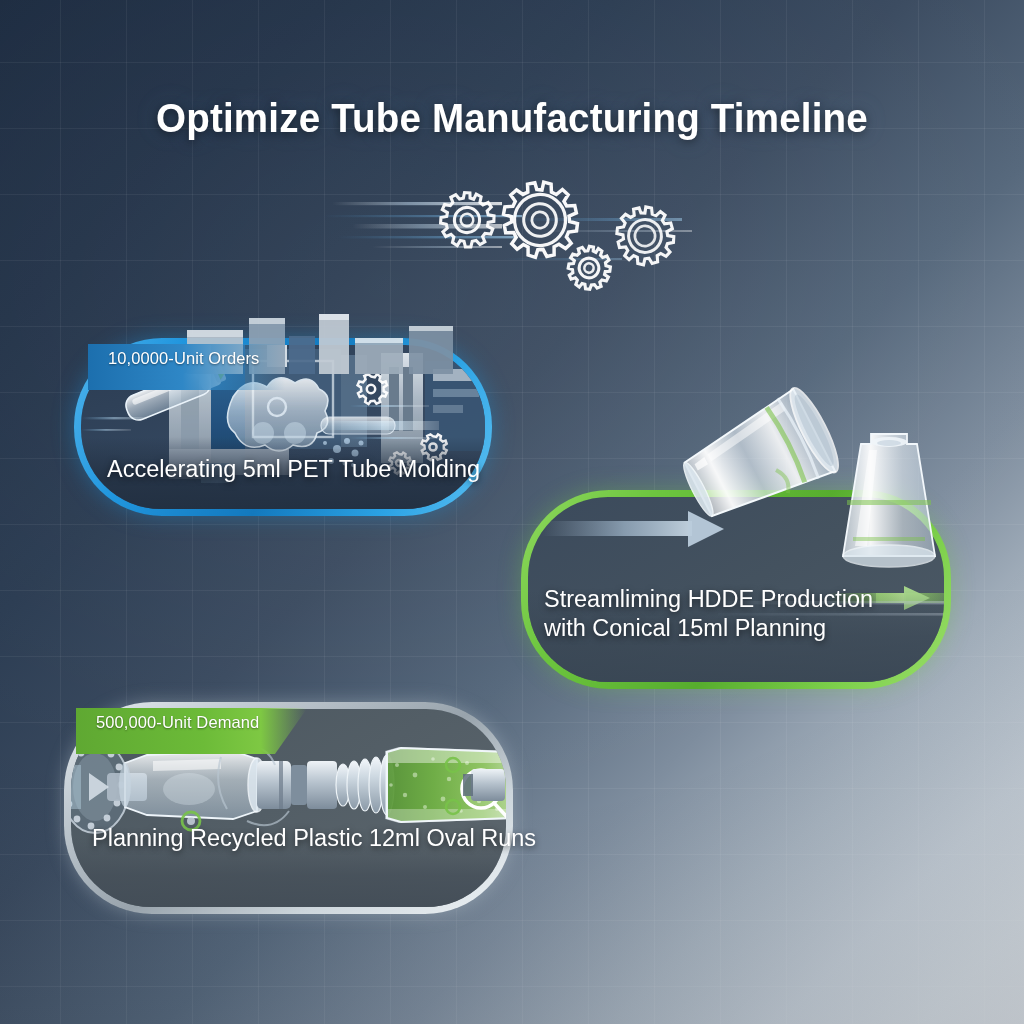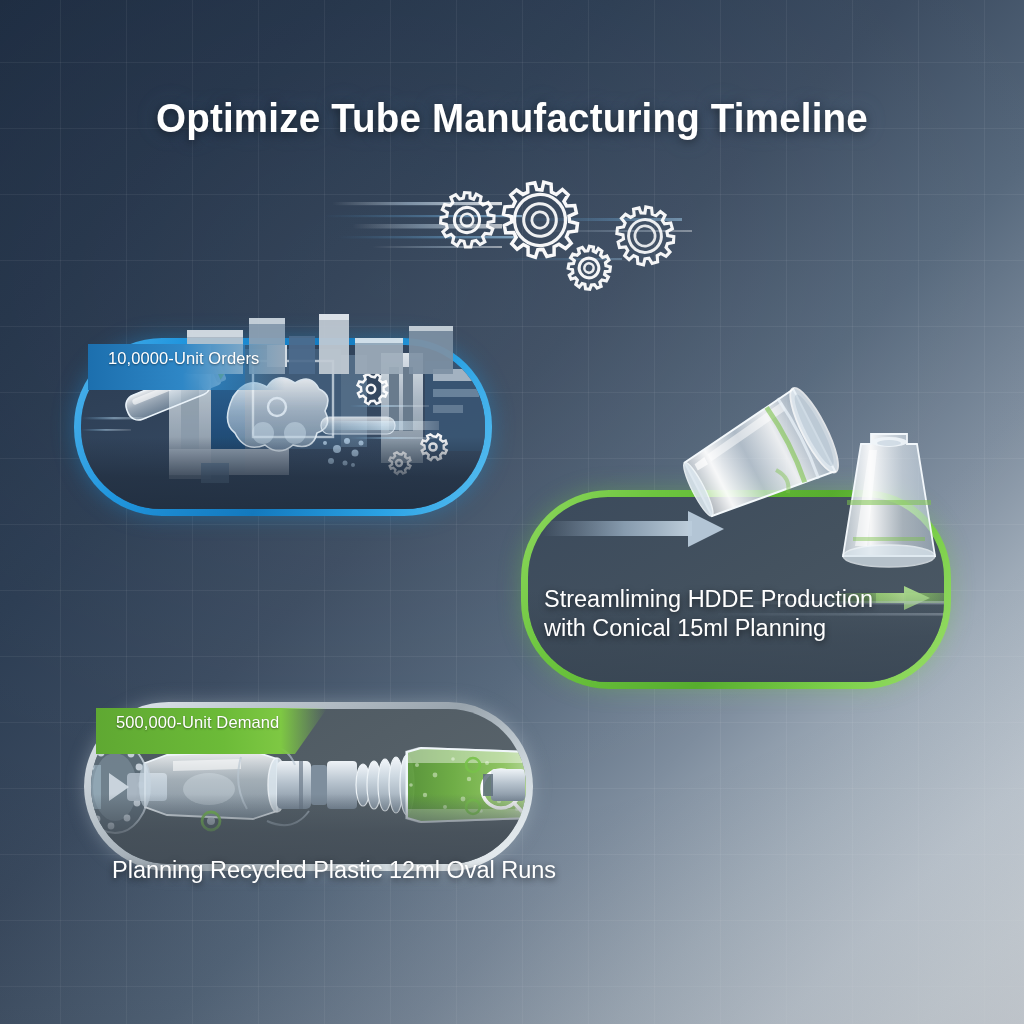--- a/index.html
+++ b/index.html
@@ -117,39 +117,39 @@
       linear-gradient(125deg,#8fd95e 0%,#6dc53f 24%,#57ad2e 55%,#7ed04c 80%,#9ade6a 100%) border-box;
     box-shadow:0 0 22px rgba(110,195,70,.34), inset 0 0 16px rgba(70,150,45,.28);
   }
   #card2 .inner{
     inset:7px;
     background:linear-gradient(150deg,#3b4a5c 0%,#44525f 50%,#4d5a66 100%);
   }
   #card2 .caption{left:23px;top:95px;}
 
   
-  #card3{left:84px;top:702px;width:449px;height:169px;}
+  #card3{left:64px;top:702px;width:449px;height:212px;}
   #card3 .frame{
     border:7px solid transparent;
     background:
       linear-gradient(#0000,#0000) padding-box,
       linear-gradient(150deg,#e7edf1 0%,#c3ccd3 22%,#98a3ac 52%,#cdd6dc 74%,#eef3f6 100%) border-box;
     box-shadow:0 0 18px rgba(200,212,222,.35), inset 0 0 16px rgba(120,135,148,.3);
   }
   #card3 .inner{
     inset:7px;
     background:linear-gradient(150deg,#4a565f 0%,#535e66 48%,#5d676e 100%);
   }
   #card3 .badge{
     left:12px;top:6px;
     background:linear-gradient(90deg,#5fa832 0%,#6cbb38 55%,#7ec843 80%,rgba(126,200,67,.0) 100%);
     clip-path:polygon(0 0,100% 0,86% 100%,0 100%);
     padding-right:48px;
   }
-  #card3 .caption{left:28px;top:122px;margin-top:32px;}
+  #card3 .caption{left:28px;top:122px;}
 
   
   .art{position:absolute;inset:0;z-index:2;pointer-events:none;}
   .art svg{display:block;}
   .overflow-art{position:absolute;z-index:4;pointer-events:none;}
   .overflow-art svg{display:block;overflow:visible;}
 </style>
 </head>
 <body>
 
@@ -357,20 +357,21 @@
               <circle cx="272" cy="120" r="2"></circle>
           </g>
         </svg>
       </div>
 
       <div style="position:absolute;left:0;right:0;bottom:0;height:72px;z-index:3;
                   background:linear-gradient(180deg,rgba(32,45,62,0) 0%,rgba(32,45,62,.72) 55%,rgba(32,45,62,.88) 100%);"></div>
     </div>
 
     <div class="badge">10,0000-Unit Orders</div>
+    <div class="caption">Accelerating 5ml PET Tube Molding</div>
   </div>
 
   <div class="card" id="card2">
 
     <div class="frame"></div>
 
     <div class="inner">
       <div class="art">
         <svg width="416" height="164" viewBox="0 0 416 164">
           <defs>

